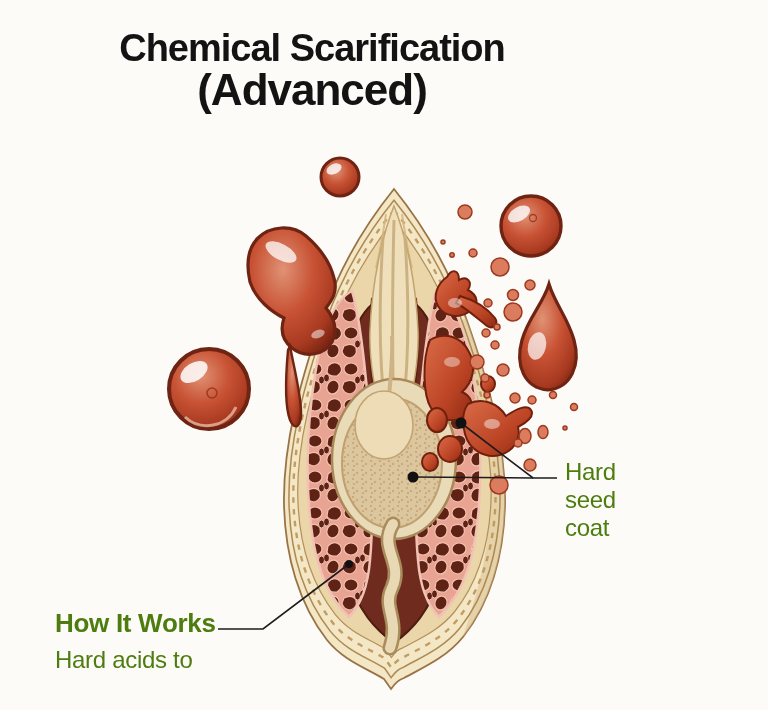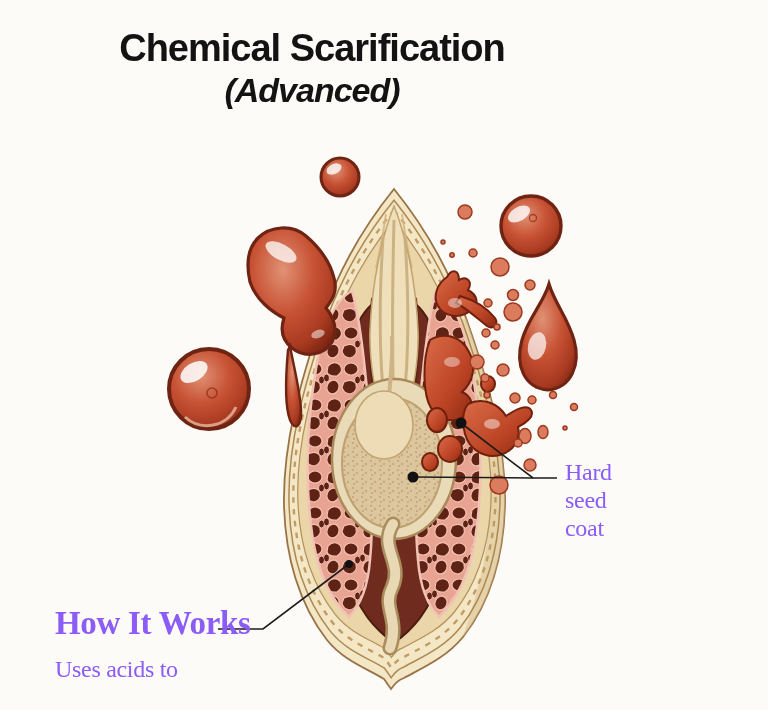--- a/index.html
+++ b/index.html
@@ -5,25 +5,25 @@
   html,body{margin:0;padding:0;background:#fcfbf8;}
   .canvas{
     position:relative;width:624px;height:710px;overflow:hidden;
     background:#fcfbf8;font-family:"Liberation Sans",sans-serif;color:#171717;
   }
   .art{position:absolute;left:0;top:0;}
   .title{
     position:absolute;left:0;right:0;top:26px;text-align:center;
     font-weight:bold;font-size:38px;line-height:44px;letter-spacing:-1px;color:#131313;
   }
-  .title .sub{font-size:34px;line-height:40px;display:block;font-style:italic;}
-  .callout{position:absolute;font-size:24px;line-height:28px;letter-spacing:-0.3px;color:#8b5cf6;font-family:Liberation Serif, serif;}
+  .title .sub{font-size:44px;line-height:40px;display:block;}
+  .callout{position:absolute;font-size:24px;line-height:28px;letter-spacing:-0.3px;color:#4d7c0f;}
   .callout-right{left:565px;top:458px;}
   .callout-left{left:55px;top:608px;}
-  .callout-left .hd{font-weight:bold;font-size:33px;line-height:30px;margin-bottom:18px;}
+  .callout-left .hd{font-weight:bold;font-size:26px;line-height:30px;margin-bottom:9px;}
   .callout-left .bd{font-size:24px;line-height:26px;}
   span{display:block;}
 </style>
 </head>
 <body>
 
 <div class="canvas">
 
   <svg class="art" width="768" height="710" viewBox="0 0 768 710">
     <defs>
@@ -224,16 +224,16 @@
     <span>Chemical Scarification</span>
     <span class="sub">(Advanced)</span>
   </div>
 
   <div class="callout callout-right">
     <span>Hard seed coat</span>
   </div>
 
   <div class="callout callout-left">
     <span class="hd">How It Works</span>
-    <span class="bd">Uses acids to</span>
+    <span class="bd">Hard acids to</span>
   </div>
 
 </div>
 
 </body></html>

